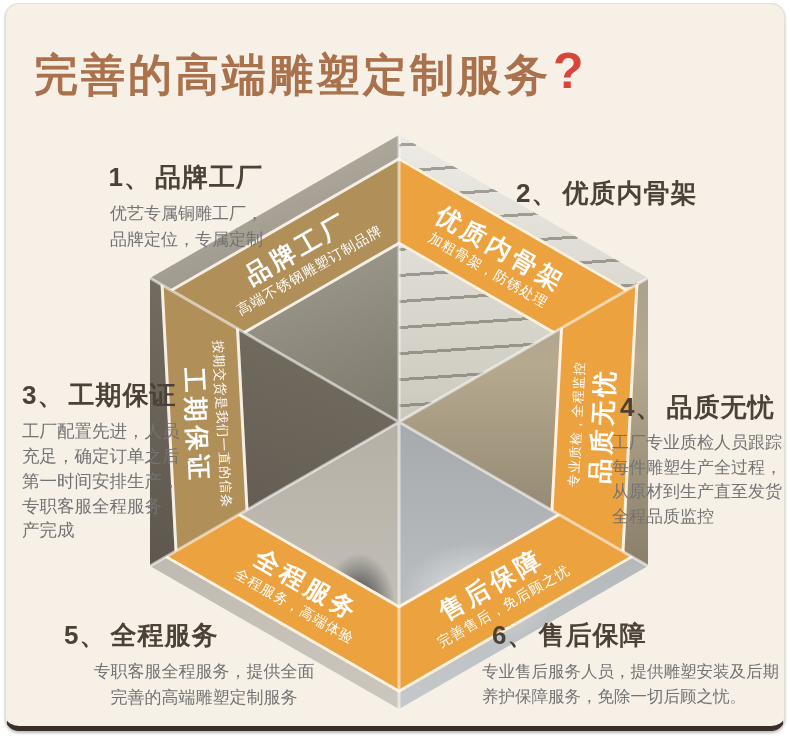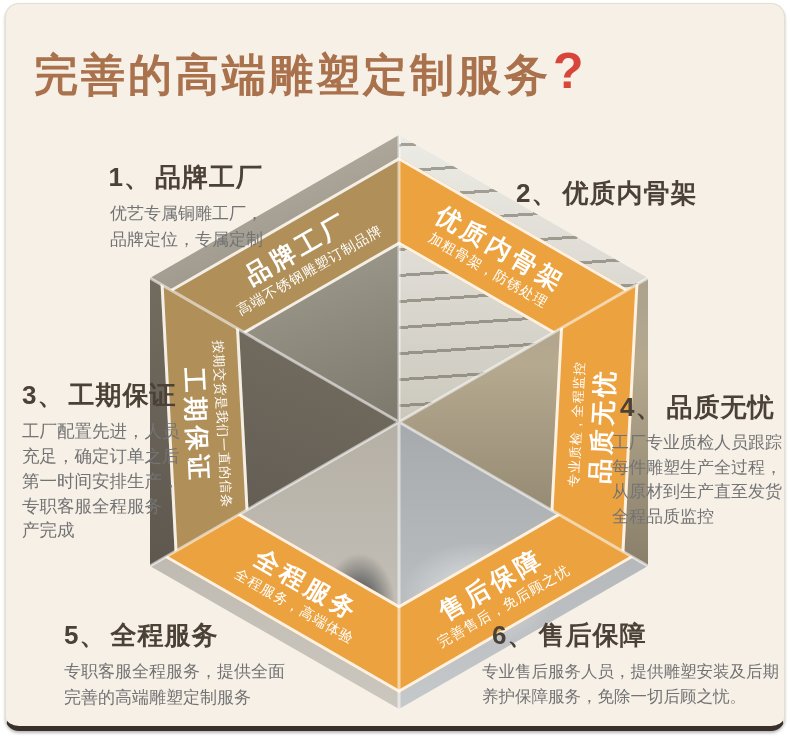--- a/index.html
+++ b/index.html
@@ -30,21 +30,21 @@
   }
   
   .sec{position:absolute;z-index:5;}
   .sec .head{font-size:26px;font-weight:700;color:#4b4136;letter-spacing:1px;white-space:nowrap;}
   .sec .head .num{margin-right:4px;}
   .sec .body{font-size:17px;color:#737373;line-height:1.5;white-space:pre-line;margin-top:6px;}
   .sec1{left:62px;top:156px;text-align:right;} .sec1 .body{margin-left:42px;}
   .sec2{left:510px;top:172px;} .sec2 .body{margin-left:36px;}
   .sec3{left:16px;top:374px;width:172px;} .sec3 .head{margin-left:0;} .sec3 .body{font-size:17.5px;line-height:1.42;}
   .sec4{left:606px;top:386px;width:180px;} .sec4 .head{margin-left:8px;} .sec4 .body{font-size:17px;line-height:1.45;}
-  .sec5{left:58px;top:614px;width:280px;} .sec5 .body{text-align:left;font-size:17px;}
+  .sec5{left:58px;top:614px;width:280px;} .sec5 .body{text-align:center;font-size:17px;}
   .sec6{left:476px;top:614px;width:312px;} .sec6 .head{margin-left:10px;} .sec6 .body{font-size:16.5px;}
   
   .hex{position:absolute;left:144px;top:131px;width:498px;height:574px;z-index:2;}
   .wedge{position:absolute;inset:0;}
   .w-tl{clip-path:polygon(249px 287px,0px 143px,249px 0px);}
   .w-tr{clip-path:polygon(249px 287px,249px 0px,498px 143px);}
   .w-l {clip-path:polygon(249px 287px,0px 143px,0px 431px);}
   .w-r {clip-path:polygon(249px 287px,498px 143px,498px 431px);}
   .w-bl{clip-path:polygon(249px 287px,0px 431px,249px 574px);}
   .w-br{clip-path:polygon(249px 287px,249px 574px,498px 431px);}

